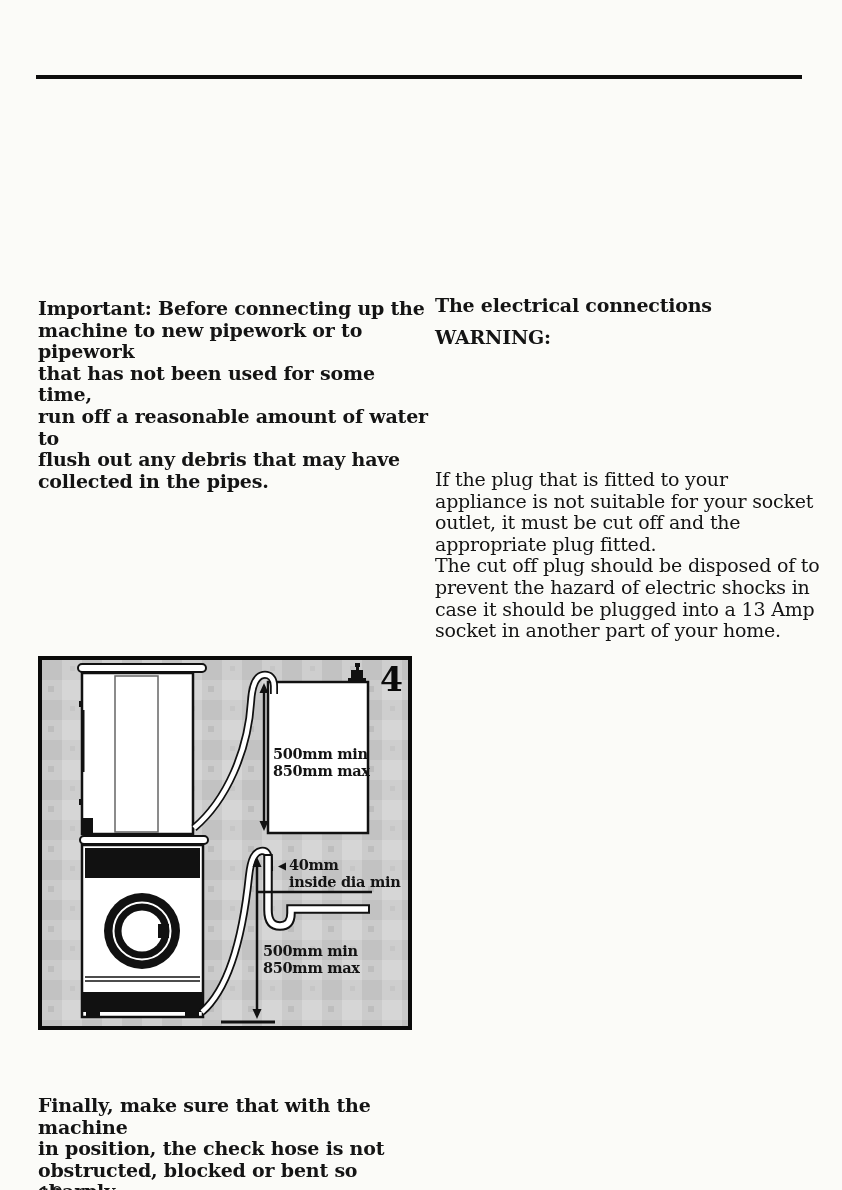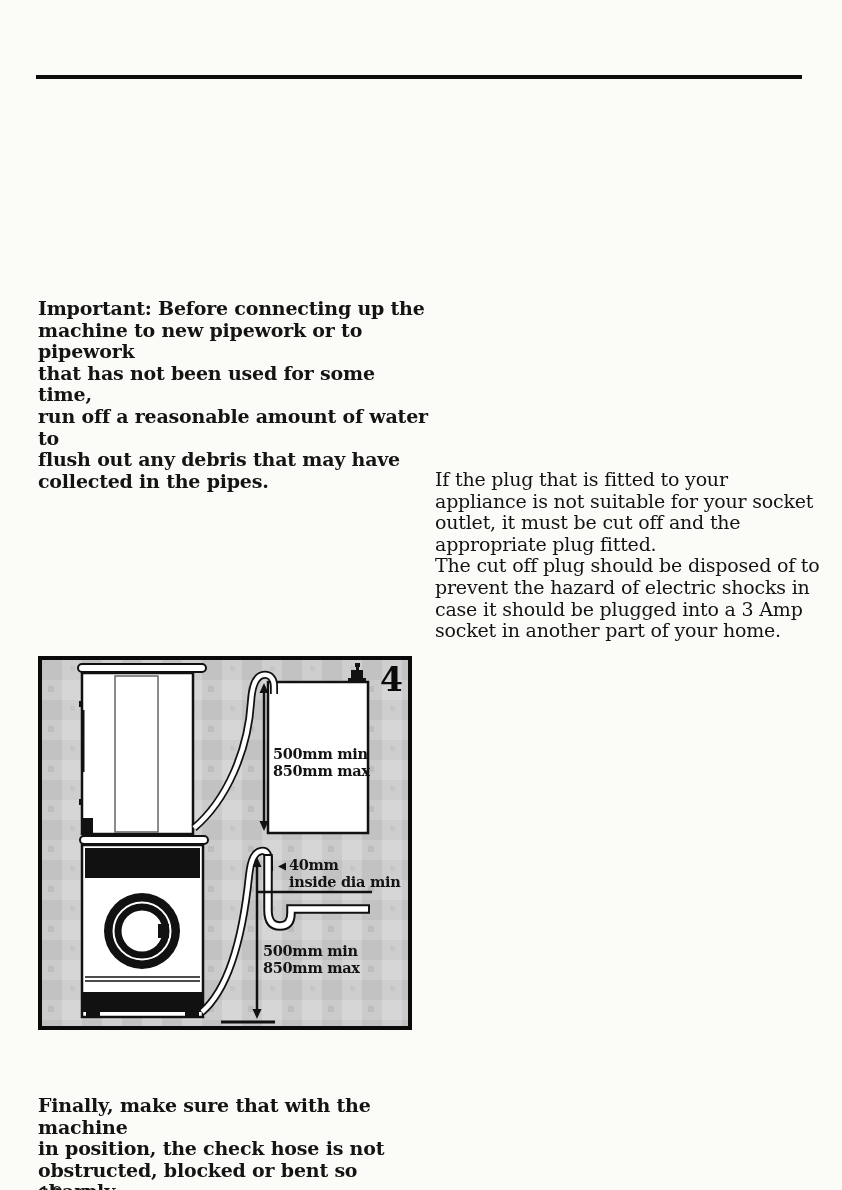--- a/index.html
+++ b/index.html
@@ -55,31 +55,33 @@
   <div class="rule-top"></div>
 
   <div class="para b col-left p-important">Important: Before connecting up the
 machine to new pipework or to pipework
 that has not been used for some time,
 run off a reasonable amount of water to
 flush out any debris that may have
 collected in the pipes.</div>
 
 
+  <div class="para b col-right p-elec-head">The electrical connections</div>
 
+  <div class="para b col-right p-warning-label">WARNING:</div>
 
 
 
   <div class="para col-right p-plug">If the plug that is fitted to your
 appliance is not suitable for your socket
 outlet, it must be cut off and the
 appropriate plug fitted.
 The cut off plug should be disposed of to
 prevent the hazard of electric shocks in
-case it should be plugged into a 3 Amp
+case it should be plugged into a 13 Amp
 socket in another part of your home.</div>
 
   <div class="figure">
     <svg viewBox="0 0 366 366" width="366" height="366">
       <defs>
         <pattern id="ht" width="40" height="40" patternUnits="userSpaceOnUse">
           <rect width="40" height="40" fill="#cbcbcb"></rect>
           <rect width="20" height="20" fill="#c2c2c2"></rect>
           <rect x="20" y="20" width="20" height="20" fill="#d6d6d6"></rect>
           <rect x="20" width="20" height="20" fill="#cecece"></rect>

